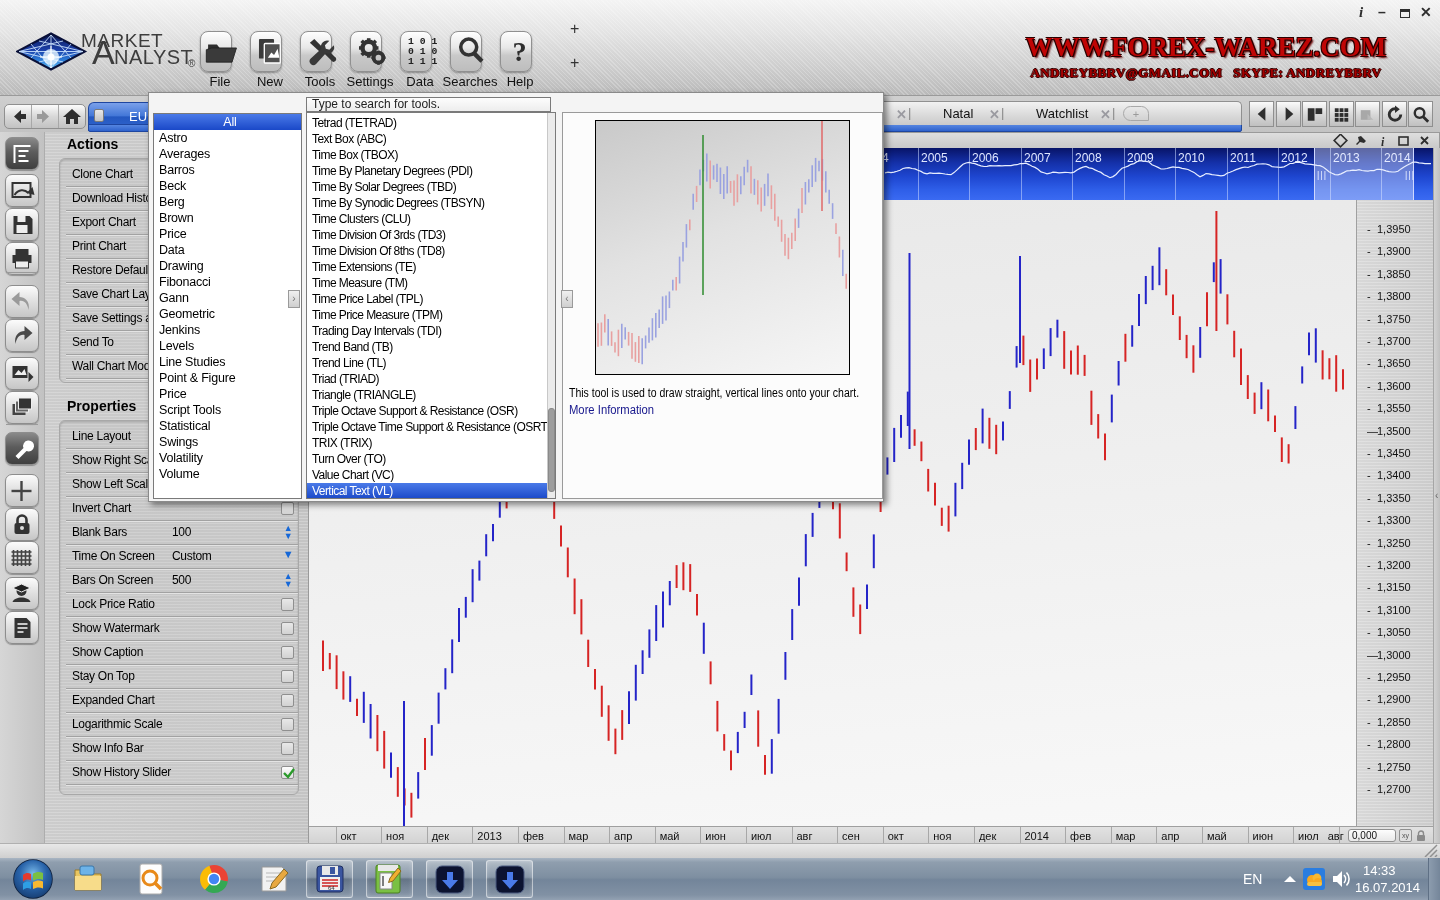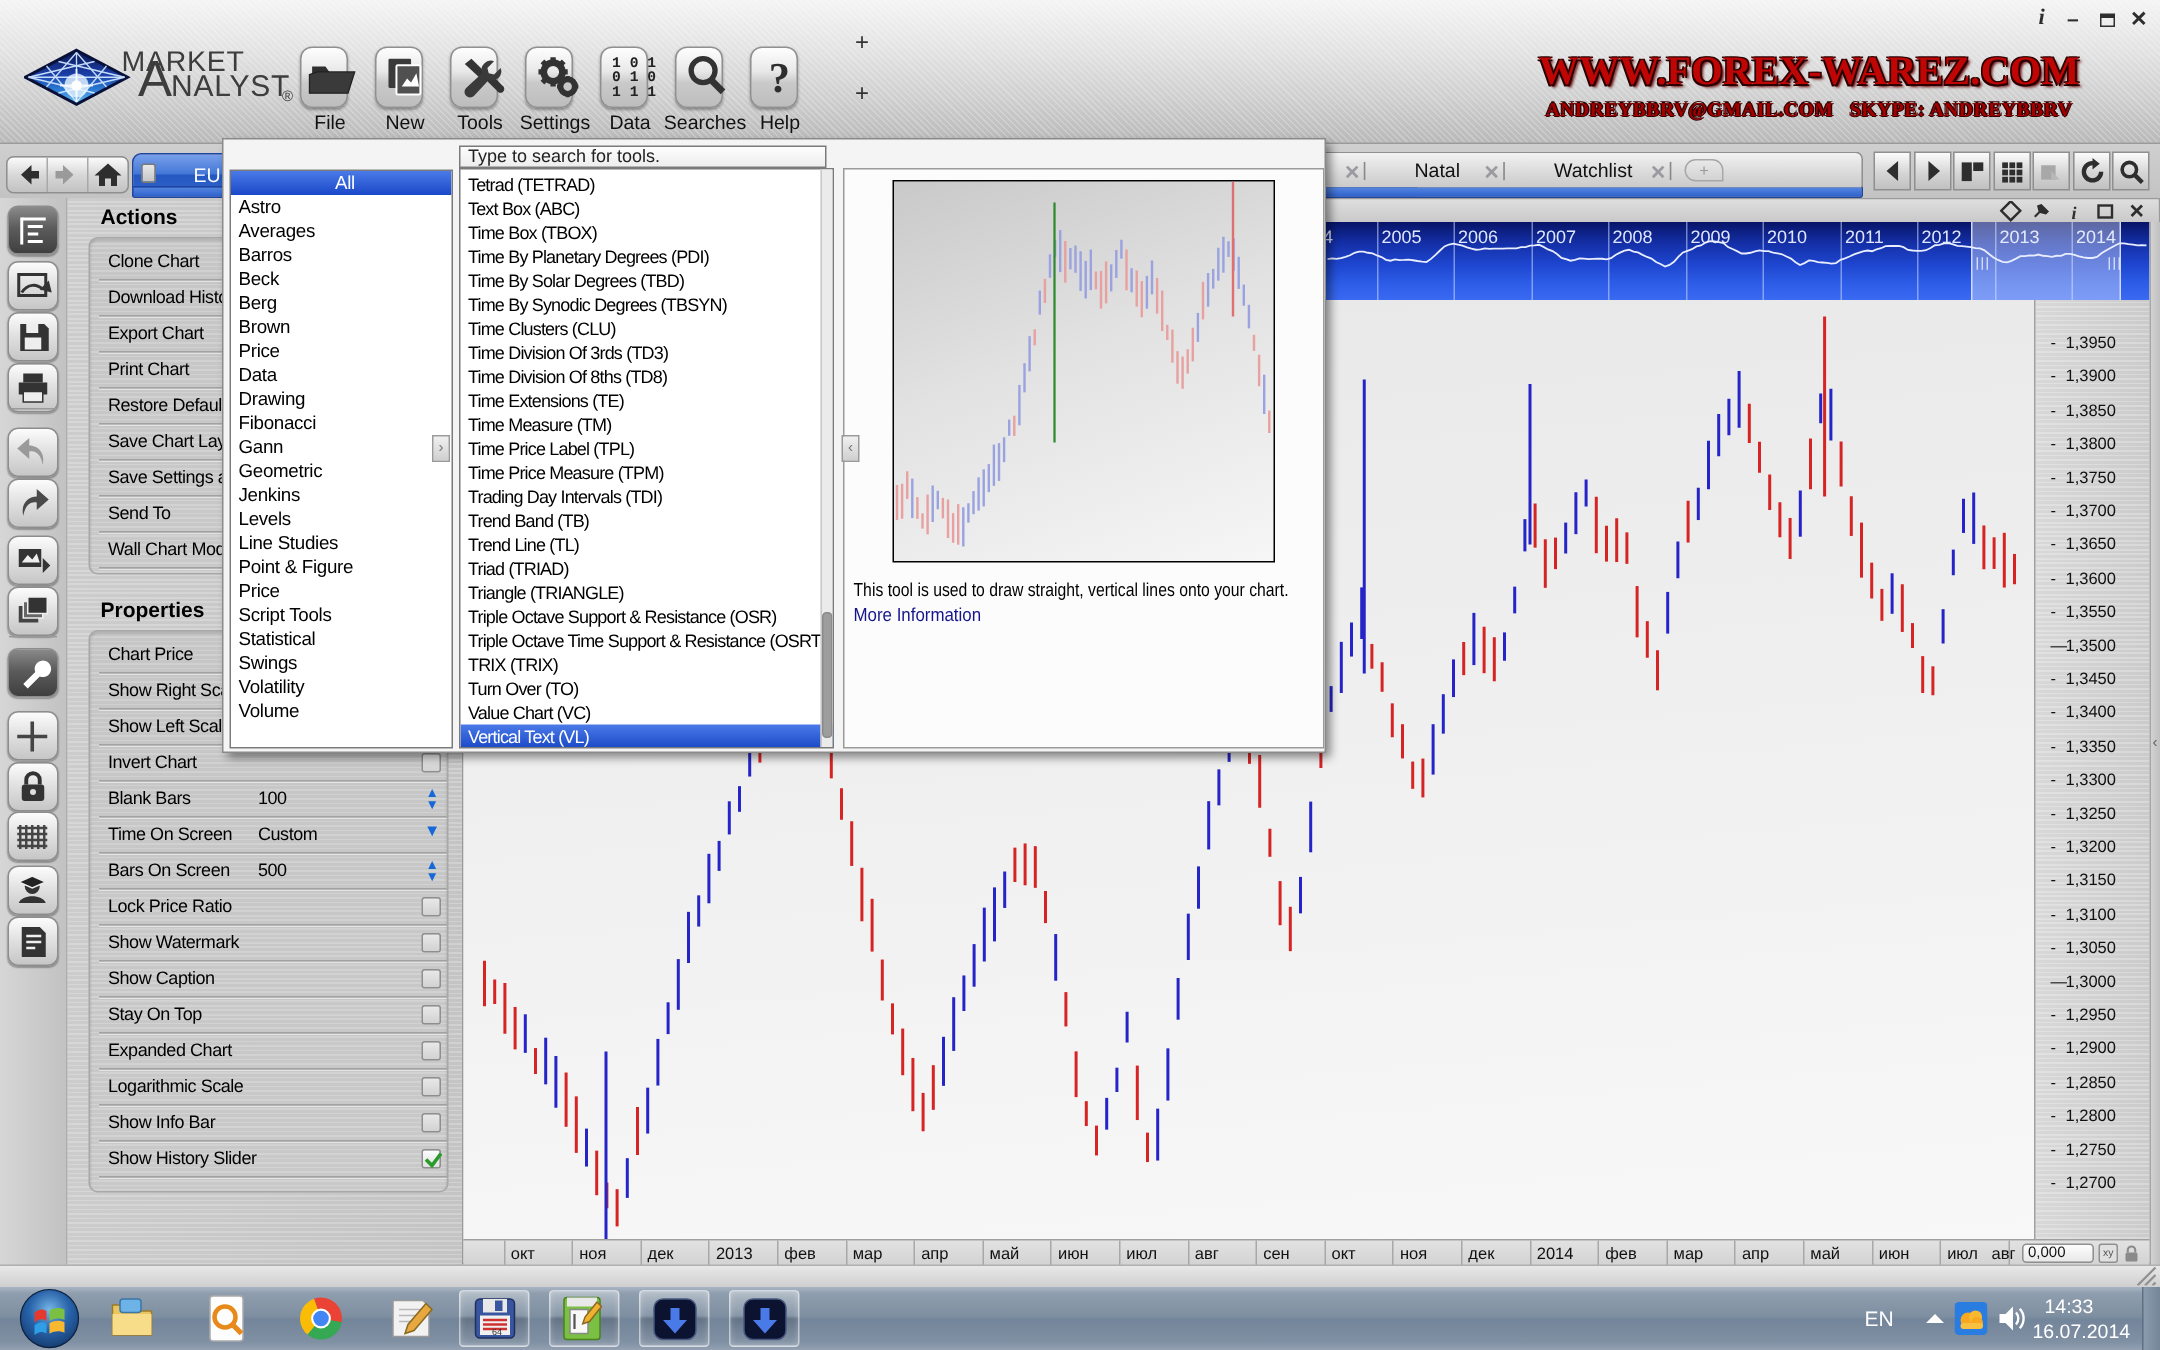--- a/index.html
+++ b/index.html
@@ -656,21 +656,21 @@
 <div class="prow" style="top:172px">
         <span class="lab">Send To</span>
       </div>
 <div class="prow" style="top:196px">
         <span class="lab">Wall Chart Mode</span>
       </div>
 </div>
 <div class="ptitle" style="top:266px">Properties</div>
 <div class="pframe" style="top:288px;height:375px">
 <div class="prow" style="top:4px">
-        <span class="lab">Chart Price</span>
+        <span class="lab">Line Layout</span>
       </div>
 <div class="prow" style="top:28px">
         <span class="lab">Show Right Scale</span>
       </div>
 <div class="prow" style="top:52px">
         <span class="lab">Show Left Scale</span>
       </div>
 <div class="prow" style="top:76px">
         <span class="lab">Invert Chart</span>
         <span class="cb"></span>

